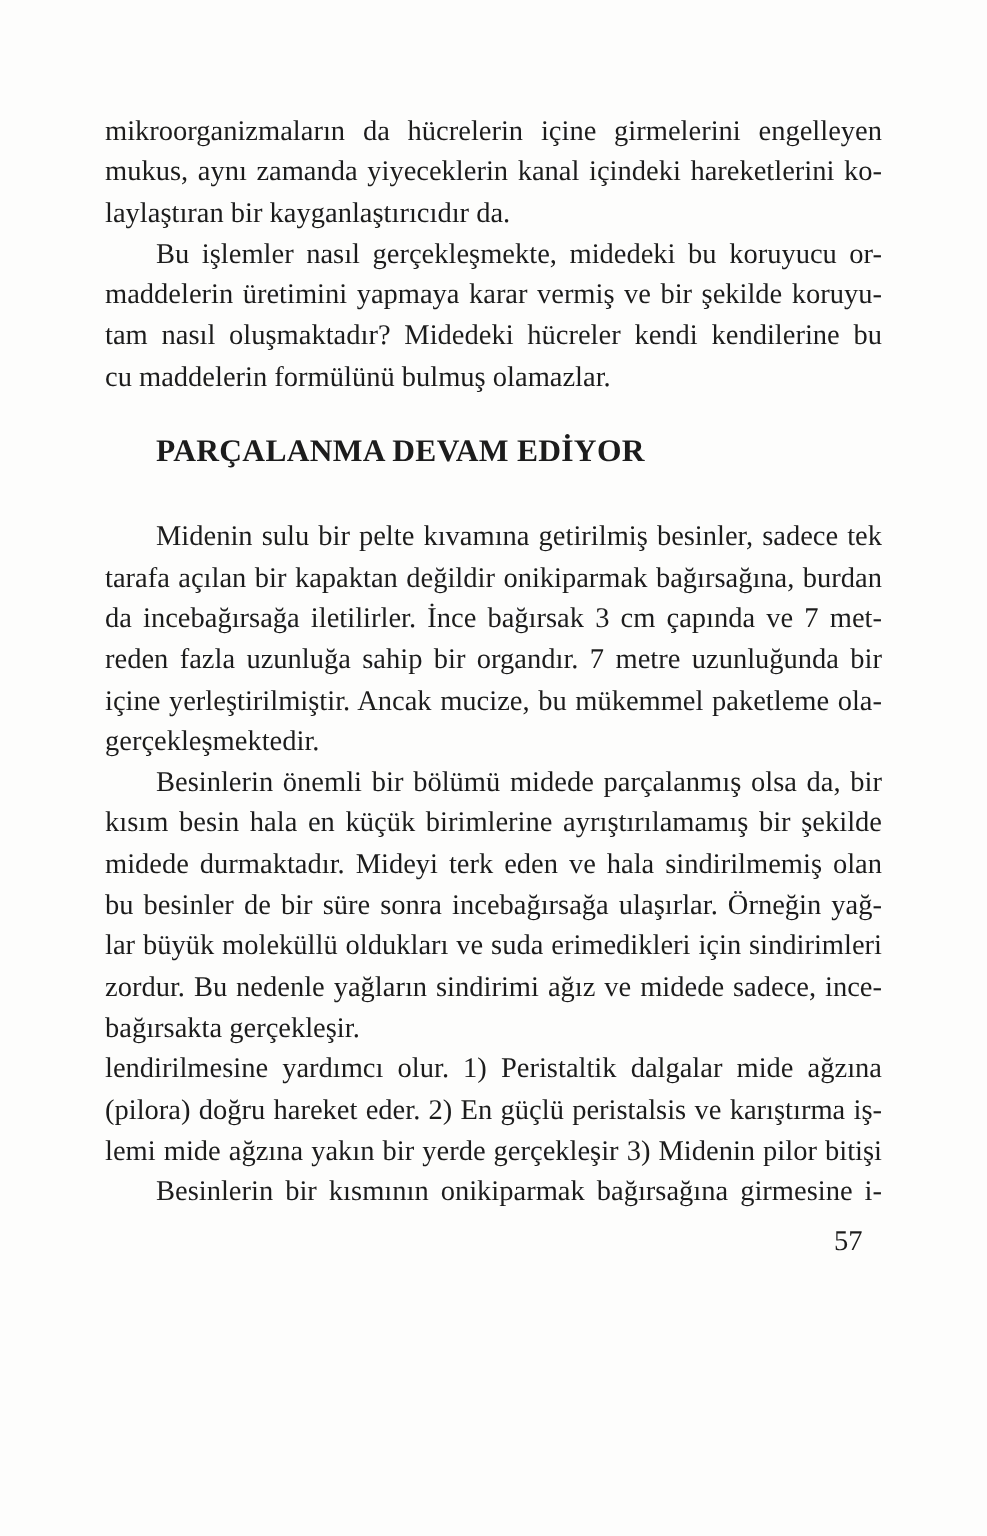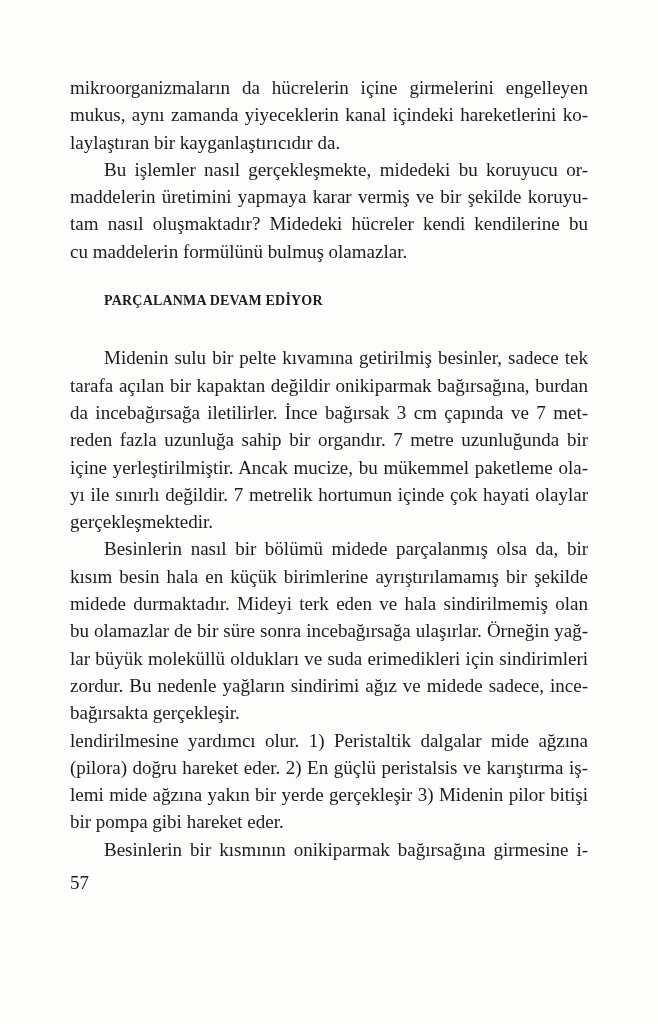--- a/index.html
+++ b/index.html
@@ -19,29 +19,29 @@
   }
   .para { margin: 0; padding: 0; }
   .ln {
     text-align: justify;
     text-align-last: justify;
     white-space: normal;
   }
   .ln.last { text-align-last: left; }
   .ln.ind { padding-left: 34px; }
   .heading {
-    font-size: 14px;
+    font-size: 21px;
     font-weight: bold;
     line-height: 27.3px;
     margin: 22px 0 30px 34px;
     letter-spacing: 0.2px;
   }
   .footer-row {
     margin-top: 6px;
-    text-align: left;
+    text-align: right;
     padding-right: 13px;
     font-size: 19px;
     line-height: 27.3px;
   }
 </style>
 </head>
 <body>
 
 <div class="page">
   <main class="column">
@@ -60,39 +60,37 @@
     </section>
 
     <h2 class="heading">PARÇALANMA DEVAM EDİYOR</h2>
 
     <section class="para">
       <div class="ln ind">Midenin sulu bir pelte kıvamına getirilmiş besinler, sadece tek</div>
       <div class="ln">tarafa açılan bir kapaktan değildir onikiparmak bağırsağına, burdan</div>
       <div class="ln">da incebağırsağa iletilirler. İnce bağırsak 3 cm çapında ve 7 met-</div>
       <div class="ln">reden fazla uzunluğa sahip bir organdır. 7 metre uzunluğunda bir</div>
       <div class="ln">içine yerleştirilmiştir. Ancak mucize, bu mükemmel paketleme ola-</div>
-      <div class="ln">yı ile sınırlı değildir. 7 metrelik hortumun içinde çok hayati olaylar</div>
       <div class="ln last">gerçekleşmektedir.</div>
     </section>
 
     <section class="para">
-      <div class="ln ind">Besinlerin nasıl bir bölümü midede parçalanmış olsa da, bir</div>
+      <div class="ln ind">Besinlerin önemli bir bölümü midede parçalanmış olsa da, bir</div>
       <div class="ln">kısım besin hala en küçük birimlerine ayrıştırılamamış bir şekilde</div>
       <div class="ln">midede durmaktadır. Mideyi terk eden ve hala sindirilmemiş olan</div>
-      <div class="ln">bu olamazlar de bir süre sonra incebağırsağa ulaşırlar. Örneğin yağ-</div>
+      <div class="ln">bu besinler de bir süre sonra incebağırsağa ulaşırlar. Örneğin yağ-</div>
       <div class="ln">lar büyük moleküllü oldukları ve suda erimedikleri için sindirimleri</div>
       <div class="ln">zordur. Bu nedenle yağların sindirimi ağız ve midede sadece, ince-</div>
       <div class="ln last">bağırsakta gerçekleşir.</div>
     </section>
 
     <section class="para">
       <div class="ln">lendirilmesine yardımcı olur. 1) Peristaltik dalgalar mide ağzına</div>
       <div class="ln">(pilora) doğru hareket eder. 2) En güçlü peristalsis ve karıştırma iş-</div>
       <div class="ln">lemi mide ağzına yakın bir yerde gerçekleşir 3) Midenin pilor bitişi</div>
-      <div class="ln last">bir pompa gibi hareket eder.</div>
     </section>
 
     <section class="para">
       <div class="ln ind">Besinlerin bir kısmının onikiparmak bağırsağına girmesine i-</div>
     </section>
 
   </main>
 
   <footer class="footer-row">
     <span>57</span>

